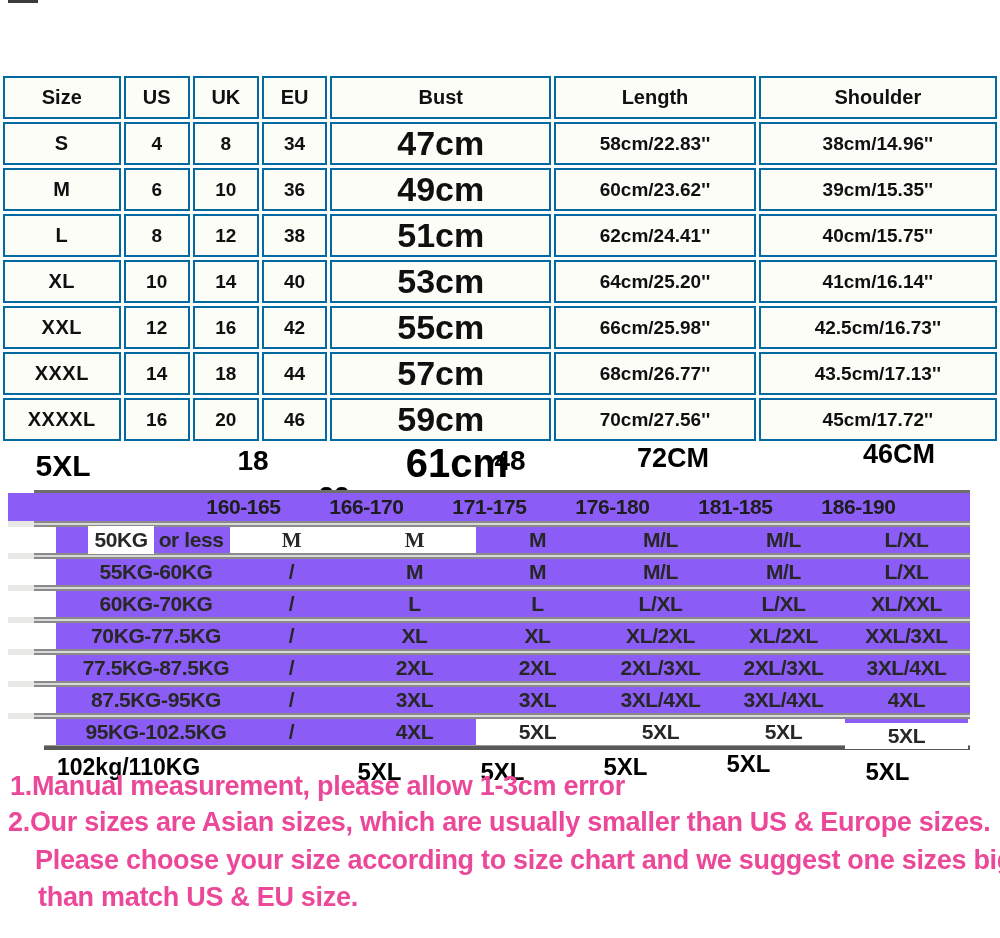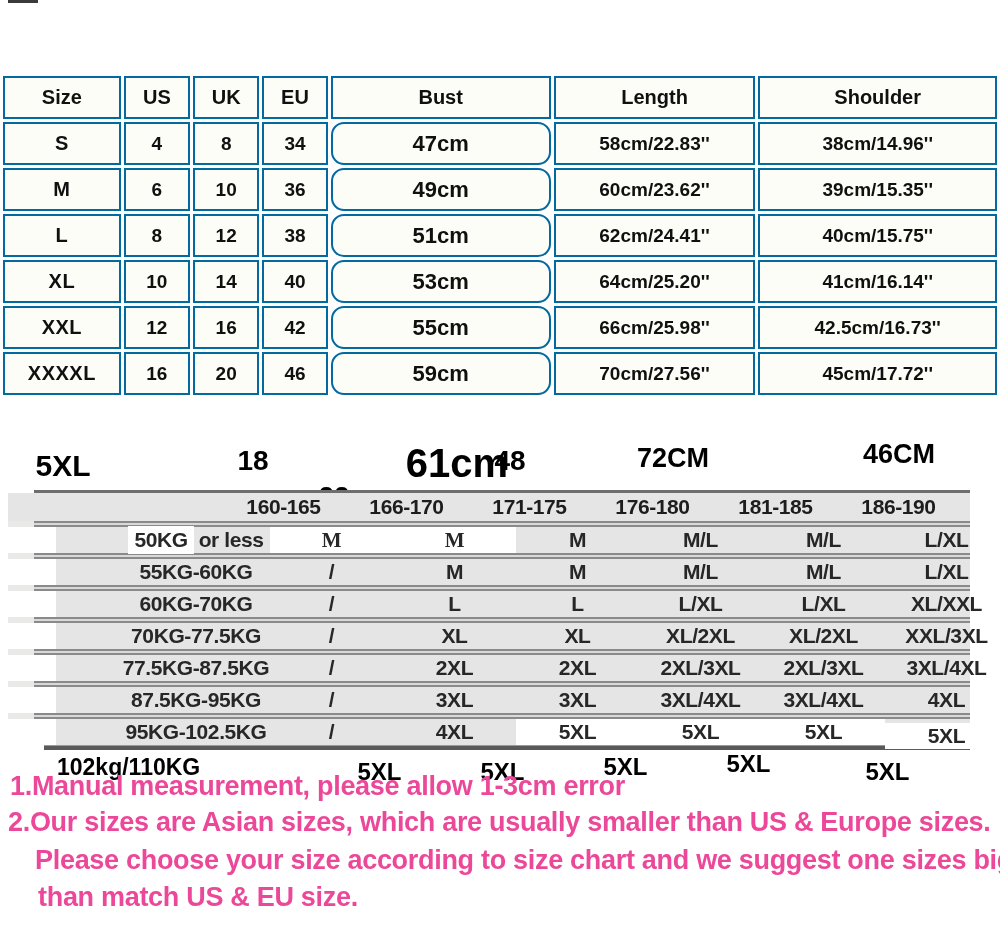--- a/index.html
+++ b/index.html
@@ -12,41 +12,41 @@
 
   
   .t1{position:absolute;top:73px;left:0;border-collapse:separate;border-spacing:3px;table-layout:fixed;}
   .t1 th,.t1 td{
     border:2px solid #0369a1;background:#fdfdf7;text-align:center;vertical-align:middle;
     height:39px;padding:0;font-weight:bold;color:#101010;overflow:hidden;white-space:nowrap;
   }
   .t1 th{font-size:20px;}
   .t1 td{font-size:19px;}
   .t1 td.size{font-size:20px;letter-spacing:0.5px;}
-  .t1 td.bust{font-size:22px;border-radius:13px;}
+  .t1 td.bust{font-size:34px;}
 
   
   .extra1{position:absolute;top:443px;left:0;width:1000px;height:44px;}
   .extra1 span{position:absolute;transform:translateX(-50%);font-weight:bold;color:#000;
     font-size:28px;white-space:nowrap;top:6px;}
   .extra1 .p0{left:63px;font-size:30px;}
   .extra1 .p1{left:253px;top:2px;}
   .extra1 .p2{left:334px;top:2px;margin-top:36px;}
   .extra1 .p3{left:471px;top:2px;margin-left:39px;}
   .extra1 .p4{left:457px;font-size:40px;top:-2px;left:457px;}
   .extra1 .p5{left:673px;font-size:27px;top:0px;}
   .extra1 .p6{left:899px;font-size:27px;top:-4px;}
 
   
   .t2{position:absolute;top:490px;left:8px;width:962px;}
   .t2top{height:3px;background:#6e6e6e;margin-left:26px;}
   .t2bot{height:4px;background:#5a5a5a;margin-left:36px;border-top:1px solid #9a9a9a;}
   .t2head,.t2row{
     display:grid;grid-template-columns:26px 148px repeat(6,123px) 1fr;
-    background:#e5e5e5;align-items:stretch;padding-left:40px;
+    background:#8b5cf6;align-items:stretch;
   }
   .t2head{height:28px;}
   .t2row{height:26px;margin-left:48px;}
   .t2 span{display:flex;align-items:center;justify-content:center;height:100%;
     font-weight:bold;color:#272727;font-size:21px;letter-spacing:-0.4px;white-space:nowrap;}
   .t2head span{font-size:21px;color:#1d1d1d;}
   .t2line{background:#e9e9e7;height:6px;}
   .t2line>div{margin-left:26px;height:100%;box-sizing:border-box;
     border-top:2px solid #8a8a8a;border-bottom:2px solid #8a8a8a;background:#d9d9d7;}
   .lblb{background:#ffffff;padding:1px 6px;font-size:23px;color:#000;letter-spacing:0;}
@@ -138,20 +138,29 @@
     <tr>
       <td class="size">XXL</td>
       <td>12</td>
       <td>16</td>
       <td>42</td>
       <td class="bust">55cm</td>
       <td>66cm/25.98''</td>
       <td>42.5cm/16.73''</td>
     </tr>
     <tr>
+      <td class="size">XXXL</td>
+      <td>14</td>
+      <td>18</td>
+      <td>44</td>
+      <td class="bust">57cm</td>
+      <td>68cm/26.77''</td>
+      <td>43.5cm/17.13''</td>
+    </tr>
+    <tr>
       <td class="size">XXXXL</td>
       <td>16</td>
       <td>20</td>
       <td>46</td>
       <td class="bust">59cm</td>
       <td>70cm/27.56''</td>
       <td>45cm/17.72''</td>
     </tr>
   </tbody>
 </table>

